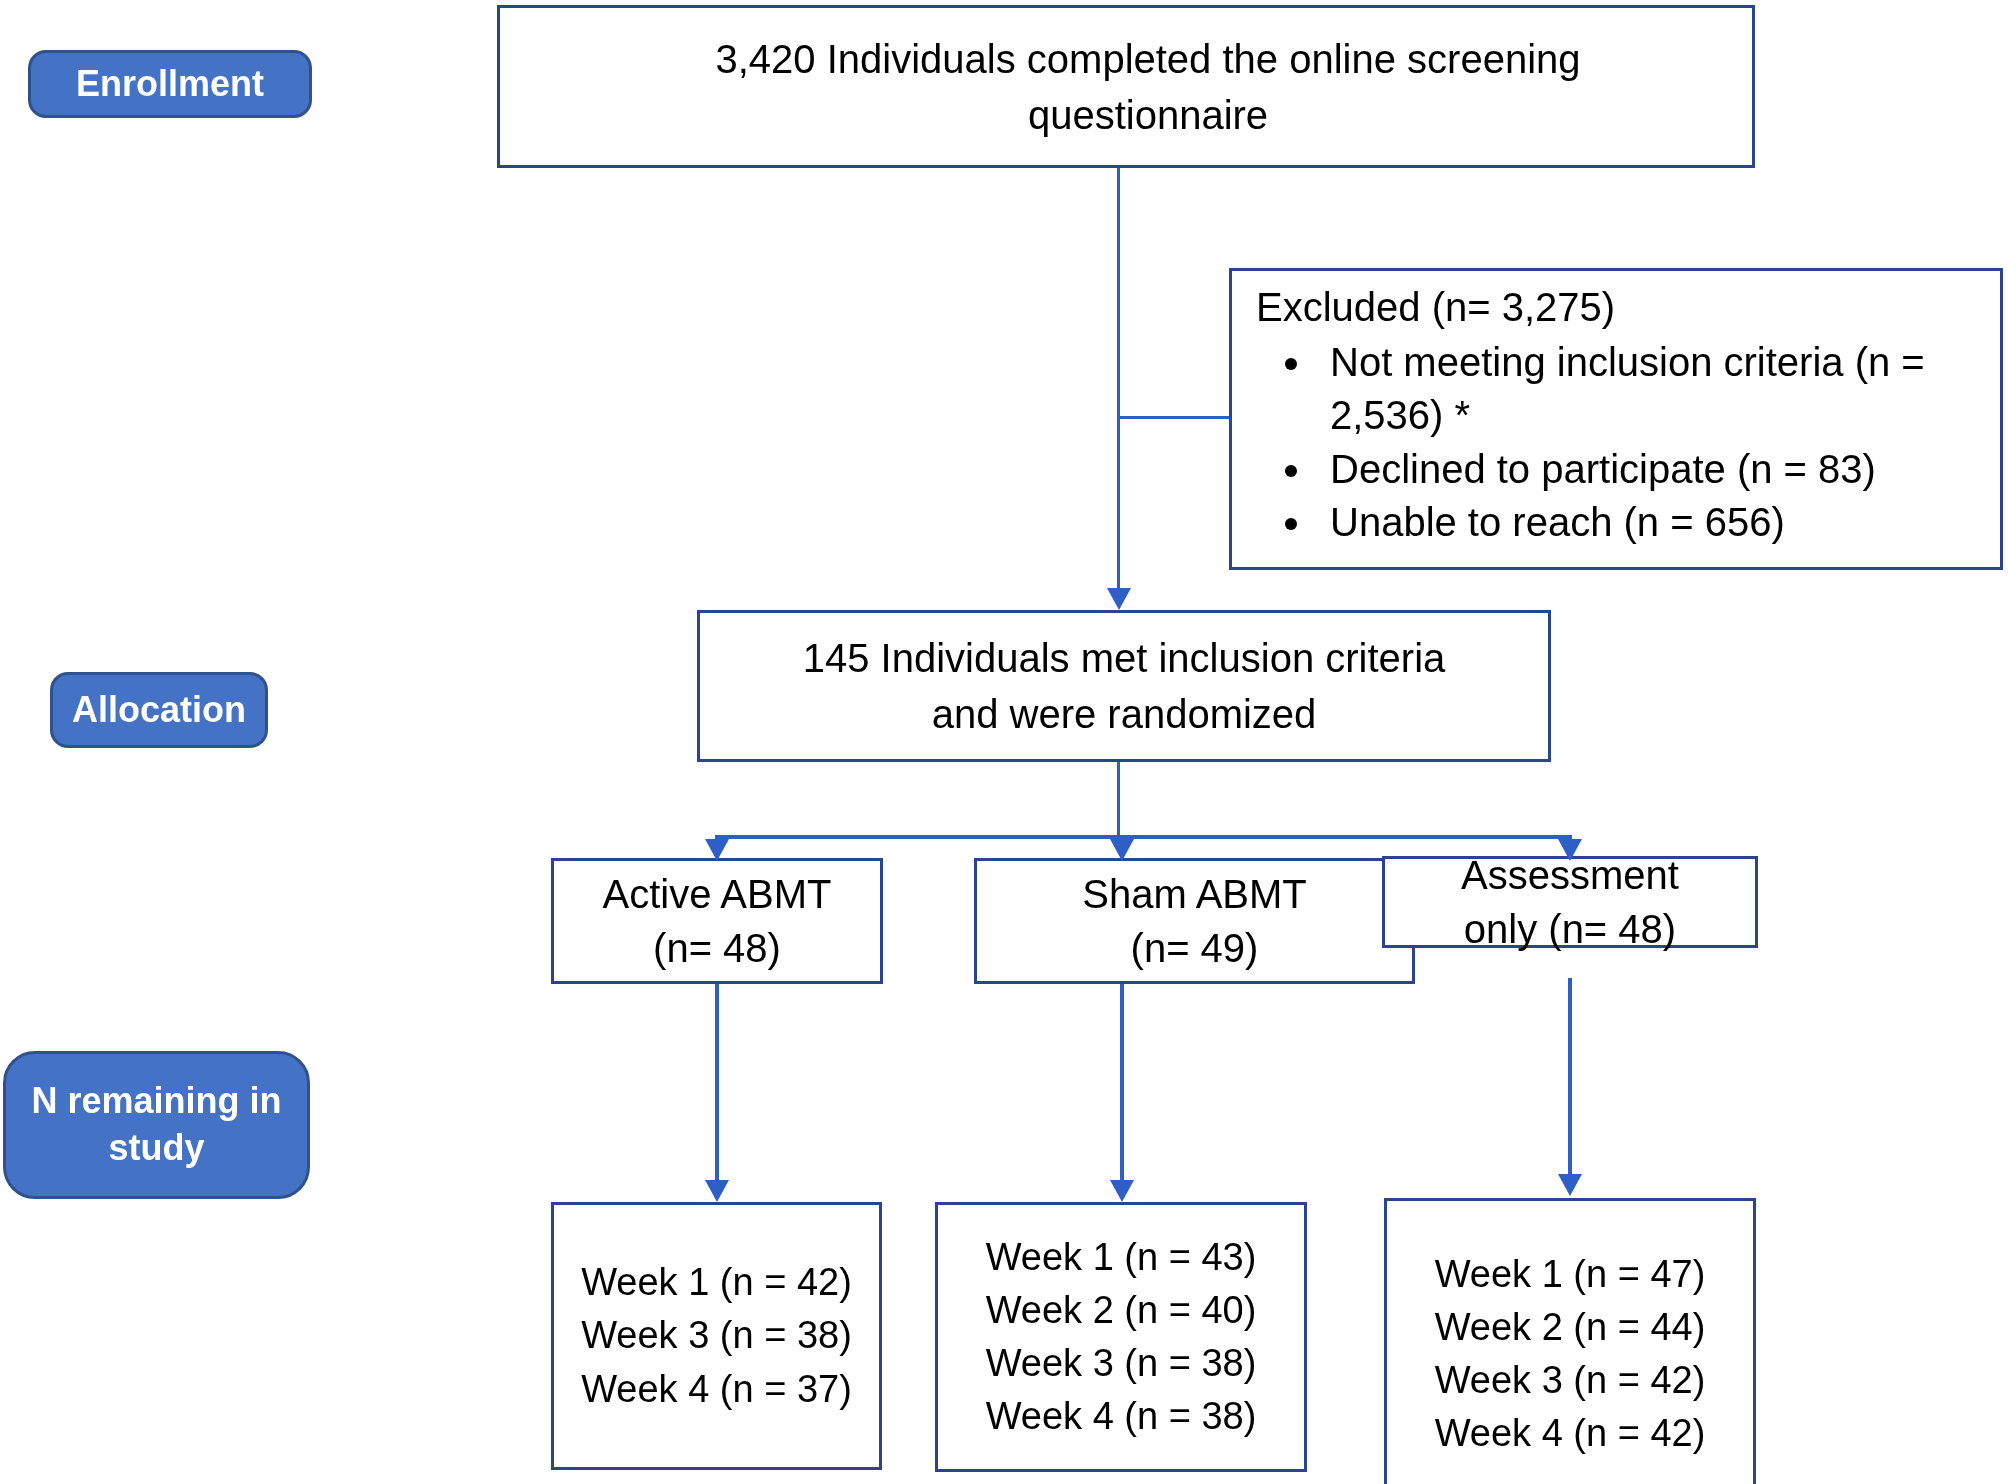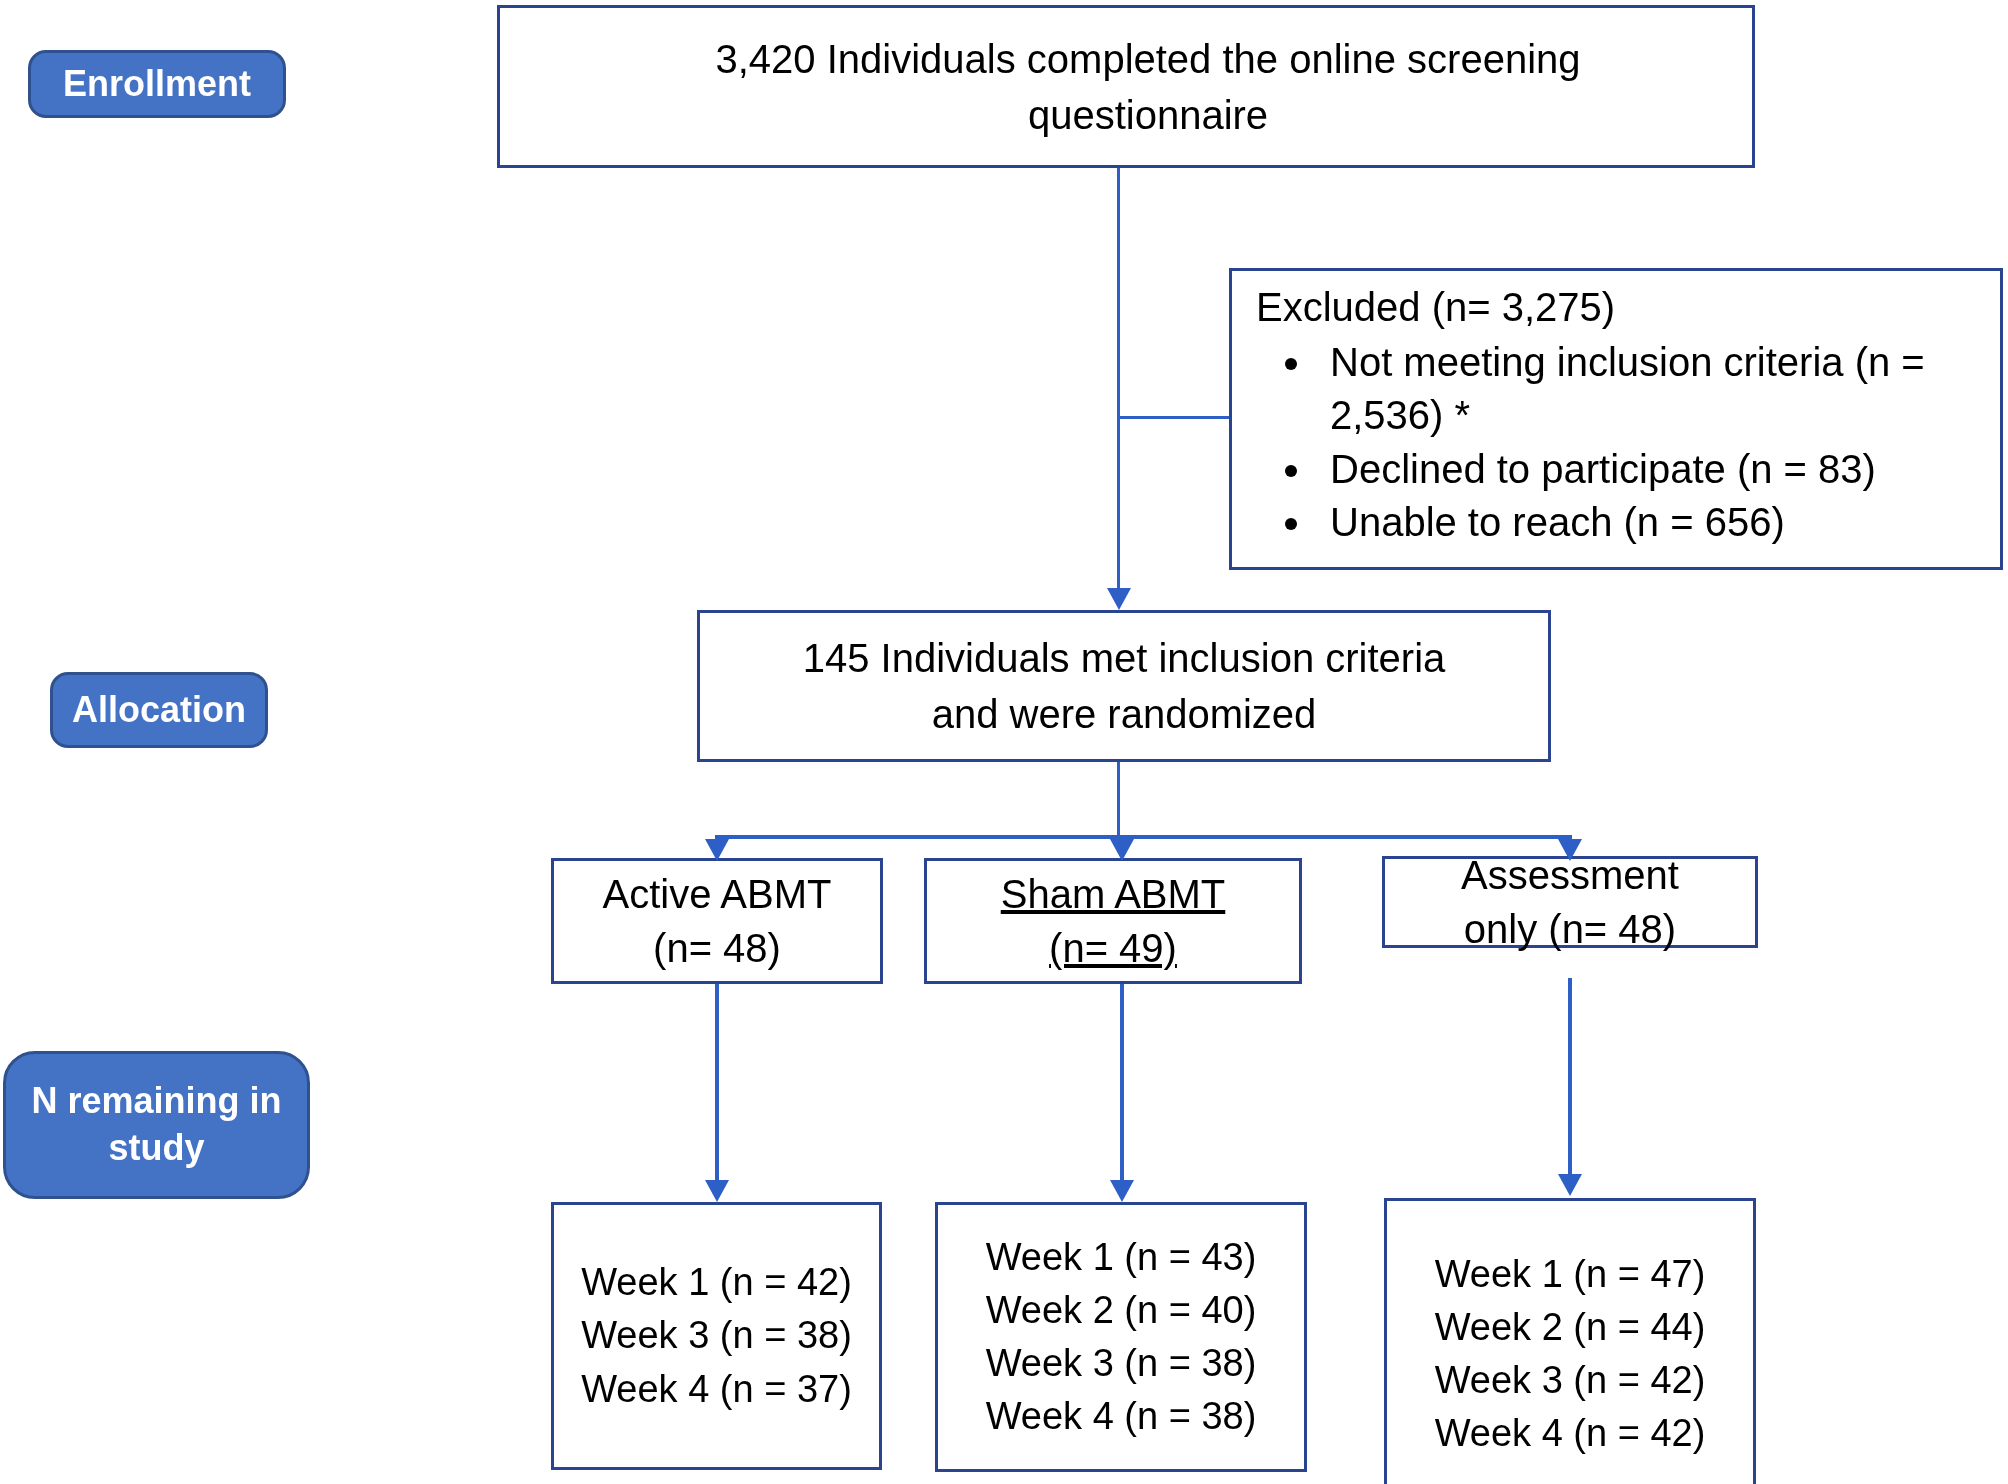--- a/index.html
+++ b/index.html
@@ -26,42 +26,42 @@
     background:var(--pill-fill);
     border:3px solid var(--pill-border);
     color:var(--pill-text);
     display:flex;align-items:center;justify-content:center;
     text-align:center;
     font-size:36px;font-weight:600;
     white-space:pre-line;
     line-height:1.3;
     box-sizing:border-box;
   }
-  #pill-enrollment{left:28px;top:50px;width:258px;height:68px;border-radius:18px;}
+  #pill-enrollment{left:28px;top:50px;width:284px;height:68px;border-radius:18px;}
   #pill-allocation{left:50px;top:672px;width:218px;height:76px;border-radius:18px;}
   #pill-remaining{left:3px;top:1051px;width:307px;height:148px;border-radius:32px;}
   
   .box{
     position:absolute;
     background:var(--background);
     border:3px solid var(--box-border);
     box-sizing:border-box;
     font-size:40px;
     line-height:1.4;
   }
   .box.center{
     display:flex;align-items:center;justify-content:center;
     text-align:center;
     white-space:pre-line;
   }
   #box-screening{left:497px;top:5px;width:1258px;height:163px;padding-left:44px;}
   #box-excluded{left:1229px;top:268px;width:774px;height:302px;padding:8px 18px 10px 22px;line-height:1.33;}
   #box-randomized{left:697px;top:610px;width:854px;height:152px;}
   #box-group-0{left:551px;top:858px;width:332px;height:126px;line-height:1.35;}
-  #box-group-1{left:924px;top:858px;width:378px;height:126px;line-height:1.35;text-decoration:underline;}
+  #box-group-1{left:974px;top:858px;width:441px;height:126px;line-height:1.35;}
   #box-group-2{left:1382px;top:856px;width:376px;height:92px;line-height:1.35;}
   .weeks{
     display:flex;align-items:center;justify-content:center;
     font-size:38px;line-height:1.4;
   }
   .week-lines{text-align:left;}
   #box-weeks-0{left:551px;top:1202px;width:331px;height:268px;}
   #box-weeks-1{left:935px;top:1202px;width:372px;height:270px;}
   #box-weeks-2{left:1384px;top:1198px;width:372px;height:312px;}
   

